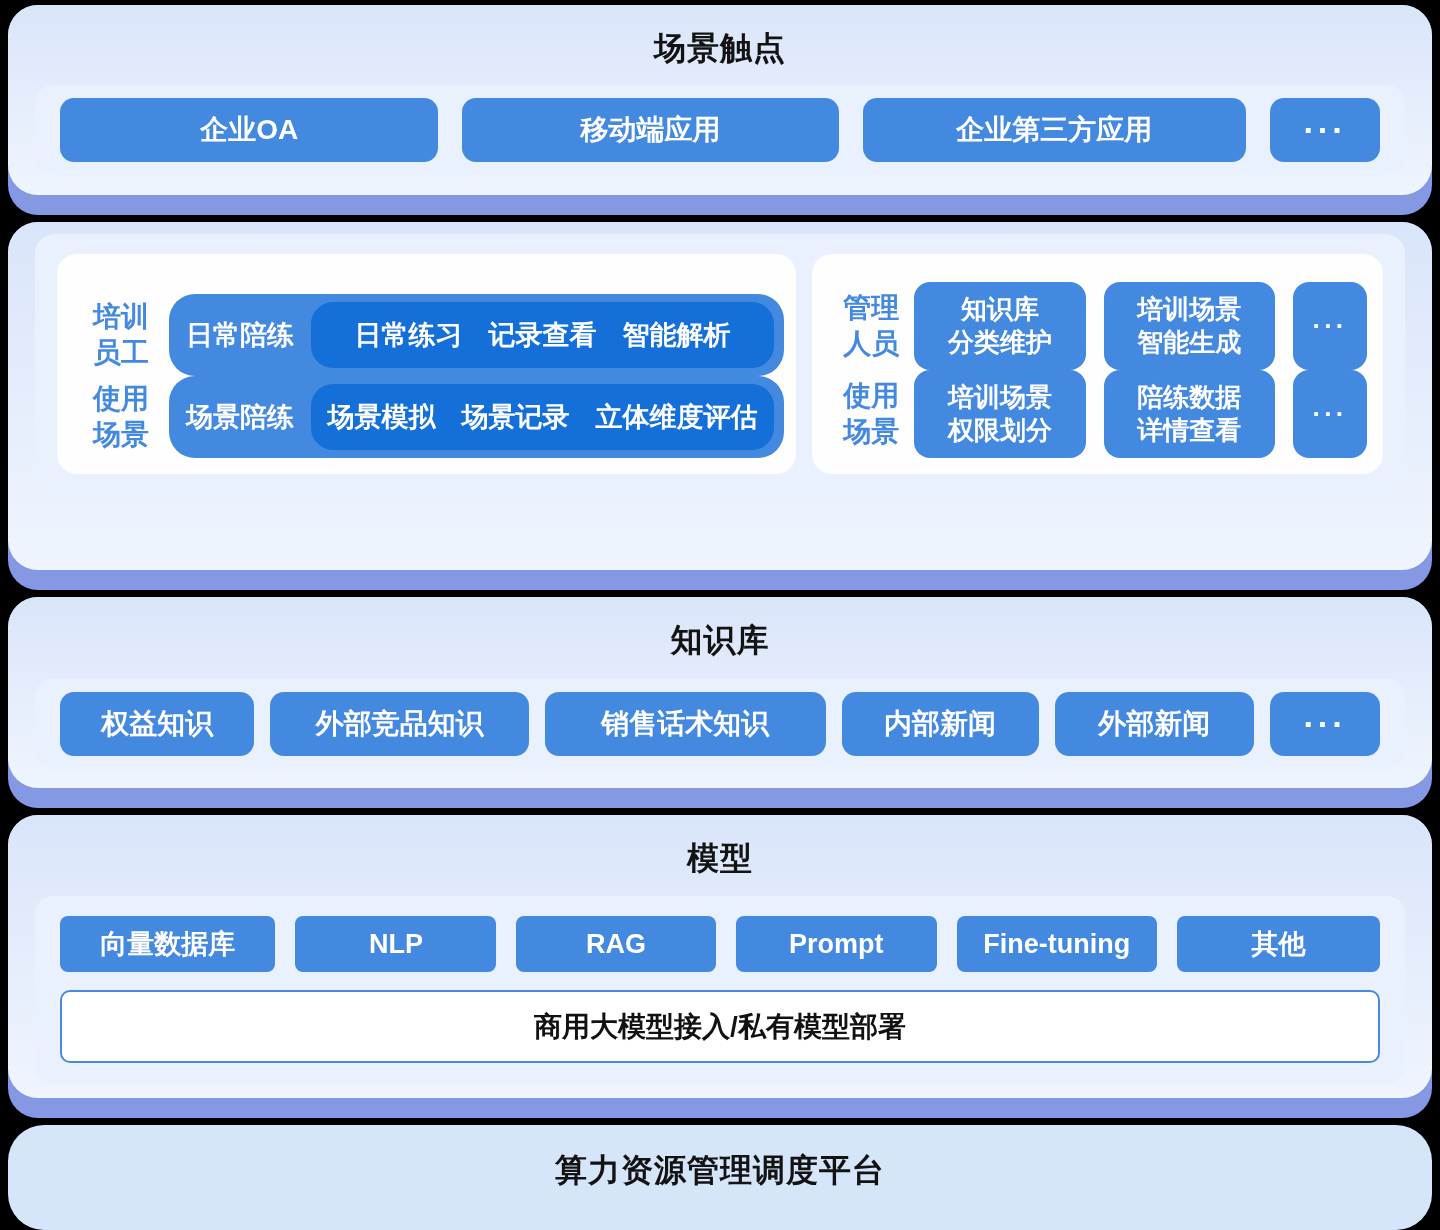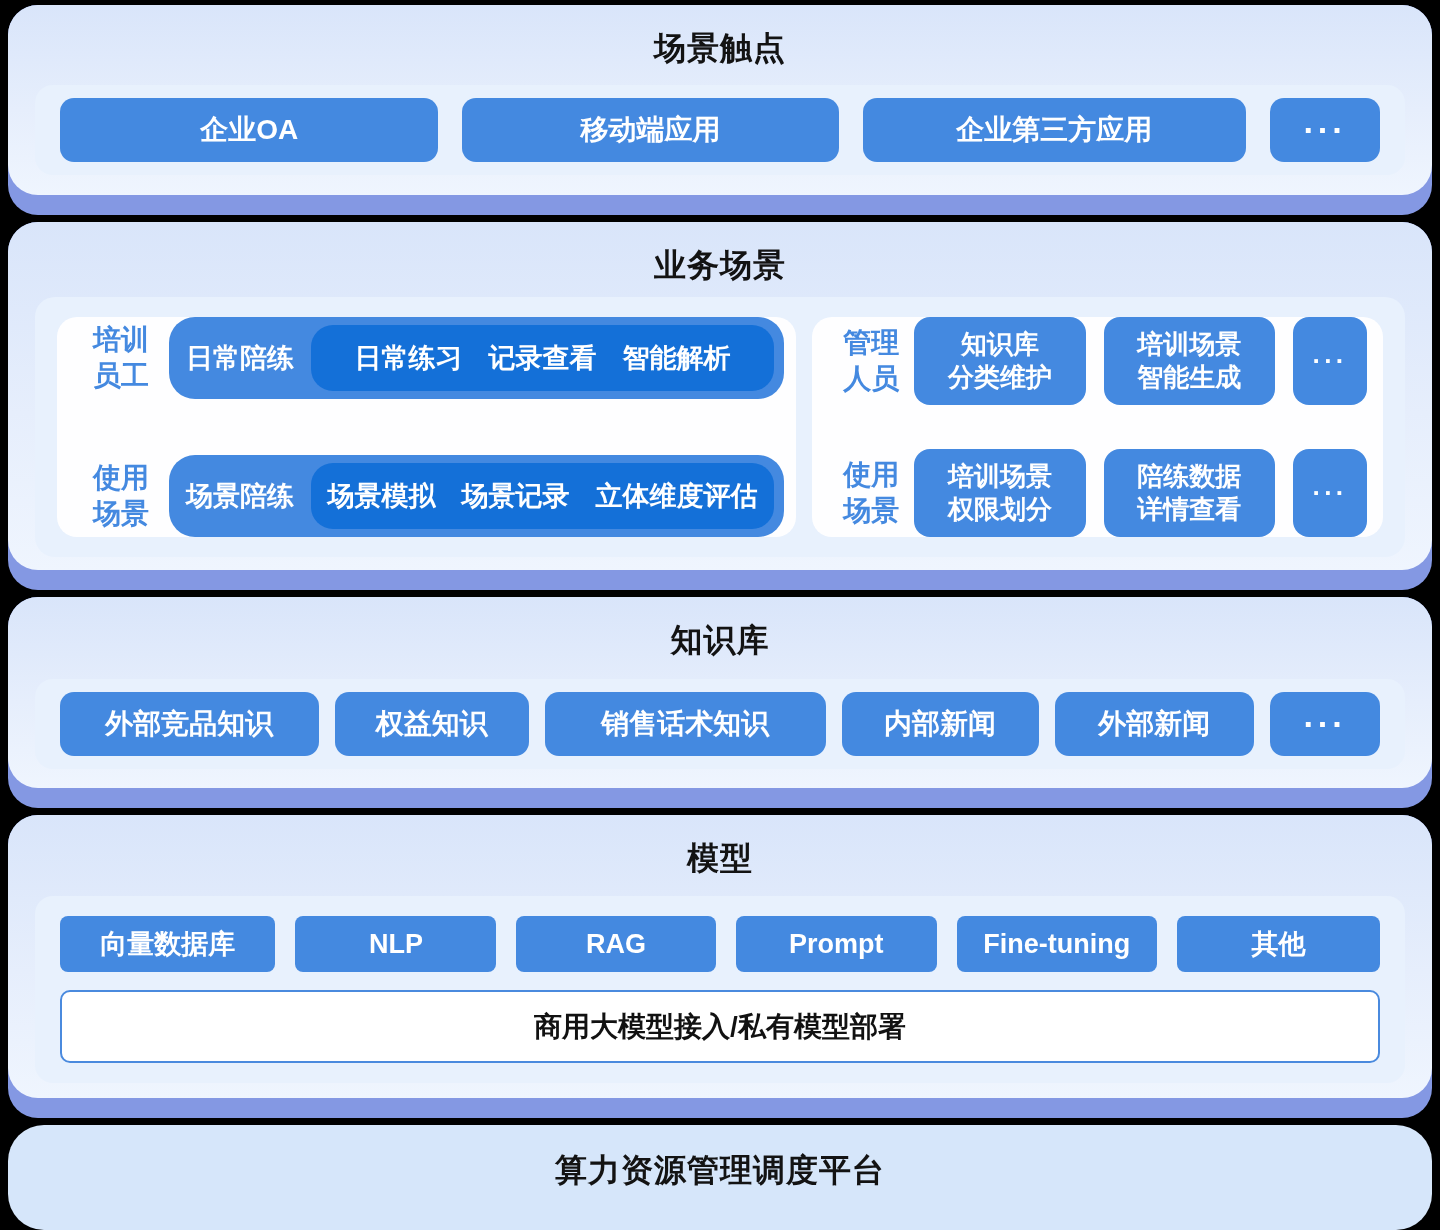--- a/index.html
+++ b/index.html
@@ -55,23 +55,22 @@
     margin: 12px 27px 0 27px;
     background: #e8f1fd;
     border-radius: 20px;
     height: 260px;
     padding: 20px 22px;
     display: flex; gap: 16px;
   }
   .card {
     background: #fefeff;
     border-radius: 20px;
-    display: flex; flex-direction: column; justify-content: space-between;
-    gap: 26px;
-    padding: 0 16px;
+    display: flex; flex-direction: column; justify-content: flex-end;
+    padding: 16px 16px;
   }
   .card-left  { flex: 1.32; padding-right: 12px; }
   .card-right { flex: 1; }
   .biz-row { display: flex; align-items: center; }
   .blabel {
     width: 96px; flex: none;
     color: #4489e0; font-size: 28px; font-weight: 700;
     line-height: 36px; text-align: center;
     display: flex; flex-direction: column;
   }
@@ -144,21 +143,20 @@
         <div class="btn" style="flex:375">企业OA</div>
         <div class="btn" style="flex:373">移动端应用</div>
         <div class="btn" style="flex:380">企业第三方应用</div>
         <div class="btn dots" style="flex:none;width:110px">···</div>
       </div>
     </div>
   </section>
 
   <section class="sec" style="height:368px">
     <div class="sec-body">
-      <div class="sec-title">业务场景</div>
       <div class="biz-tray">
 
         <div class="card card-left">
           <div class="biz-row">
             <div class="blabel">
               <span>培训</span>
               <span>员工</span>
             </div>
             <div class="pill">
               <div class="pill-label">日常陪练</div>
@@ -223,22 +221,22 @@
         </div>
 
       </div>
     </div>
   </section>
 
   <section class="sec" style="height:211px">
     <div class="sec-body">
       <div class="sec-title">知识库</div>
       <div class="tray" style="gap:16px;margin-top:19px">
+        <div class="btn" style="flex:158">权益知识</div>
         <div class="btn" style="flex:210">外部竞品知识</div>
-        <div class="btn" style="flex:158">权益知识</div>
         <div class="btn" style="flex:228">销售话术知识</div>
         <div class="btn" style="flex:160">内部新闻</div>
         <div class="btn" style="flex:162">外部新闻</div>
         <div class="btn dots" style="flex:none;width:110px">···</div>
       </div>
     </div>
   </section>
 
   <section class="sec" style="height:303px">
     <div class="sec-body">

